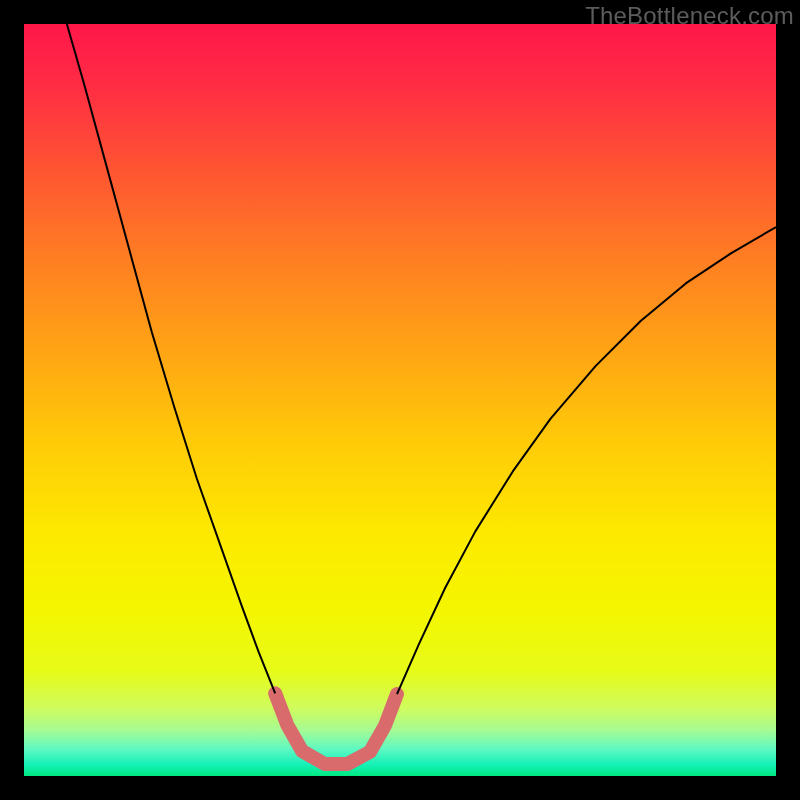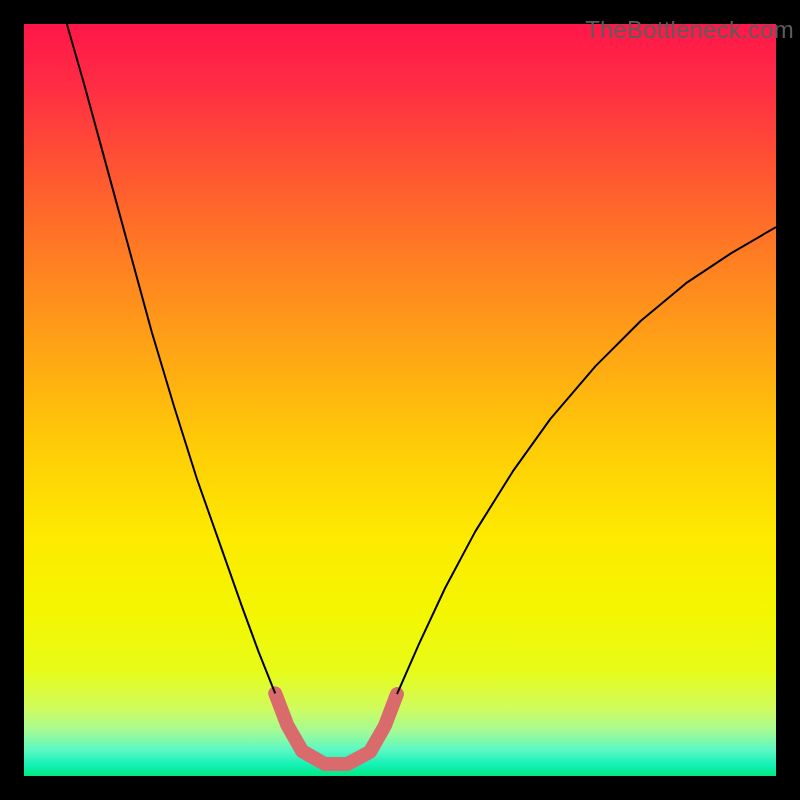--- a/index.html
+++ b/index.html
@@ -30,21 +30,21 @@
   .gradient {
     position: absolute;
     left: 0;
     top: 0;
     width: 100%;
     height: 100%;
     
   }
   .watermark {
     position: absolute;
-    top: 16px;
+    top: 2px;
     right: 6px;
     color: #5c5c5c;
     font-size: 24px;
     font-weight: 400;
     letter-spacing: 0.2px;
     margin-left: 31px;
   }
   svg.curves {
     position: absolute;
     left: 0;

